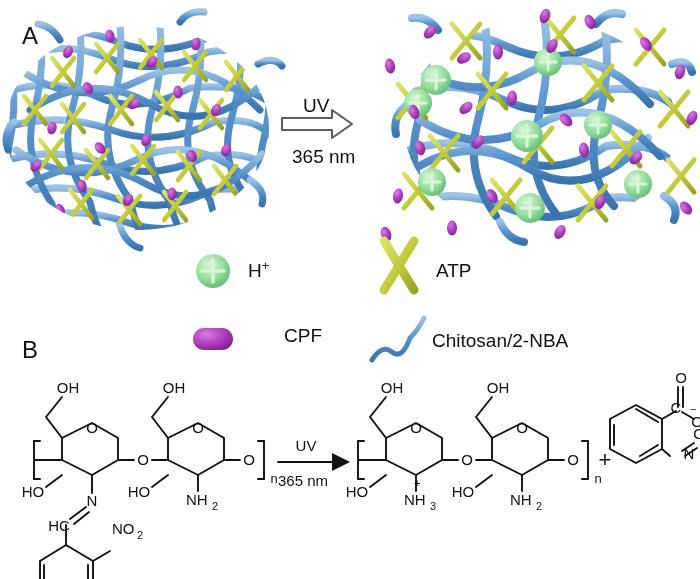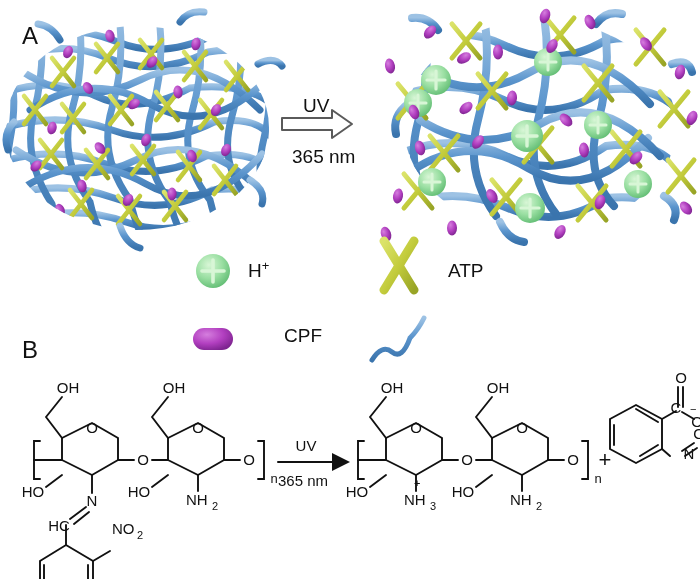--- a/index.html
+++ b/index.html
@@ -8,21 +8,21 @@
   .fig{position:absolute;inset:0;}
   .panel-label{position:absolute;font-size:24px;font-family:"Liberation Sans",sans-serif;color:#111;}
   #labelA{left:22px;top:22px;}
   #labelB{left:22px;top:336px;}
   .txt{position:absolute;font-family:"Liberation Sans",sans-serif;color:#111;white-space:nowrap;}
   .uvA{font-size:19px;left:303px;top:95px;}
   .nmA{font-size:19px;left:292px;top:146px;}
   .legend-txt{font-size:19px;}
   #lg-h{left:248px;top:258px;}
   #lg-cpf{left:248px;top:325px;margin-left:36px;}
-  #lg-atp{left:448px;top:260px;}
+  #lg-atp{left:436px;top:260px;}
   #lg-chi{left:432px;top:330px;}
   .hplus-sup{font-size:13px;vertical-align:super;}
   svg{display:block;}
   .svgabs{position:absolute;left:0;top:0;}
 </style>
 </head>
 <body>
 
 <div class="fig">
 
@@ -493,14 +493,15 @@
   <div class="panel-label" id="labelB">B</div>
 
   <div class="txt uvA">UV</div>
   <div class="txt nmA">365 nm</div>
 
   <div class="txt legend-txt" id="lg-h">
     <span>H</span><span class="hplus-sup">+</span>
   </div>
   <div class="txt legend-txt" id="lg-cpf">CPF</div>
   <div class="txt legend-txt" id="lg-atp">ATP</div>
+  <div class="txt legend-txt" id="lg-chi">Chitosan/2-NBA</div>
 
 </div>
 
 </body></html>

